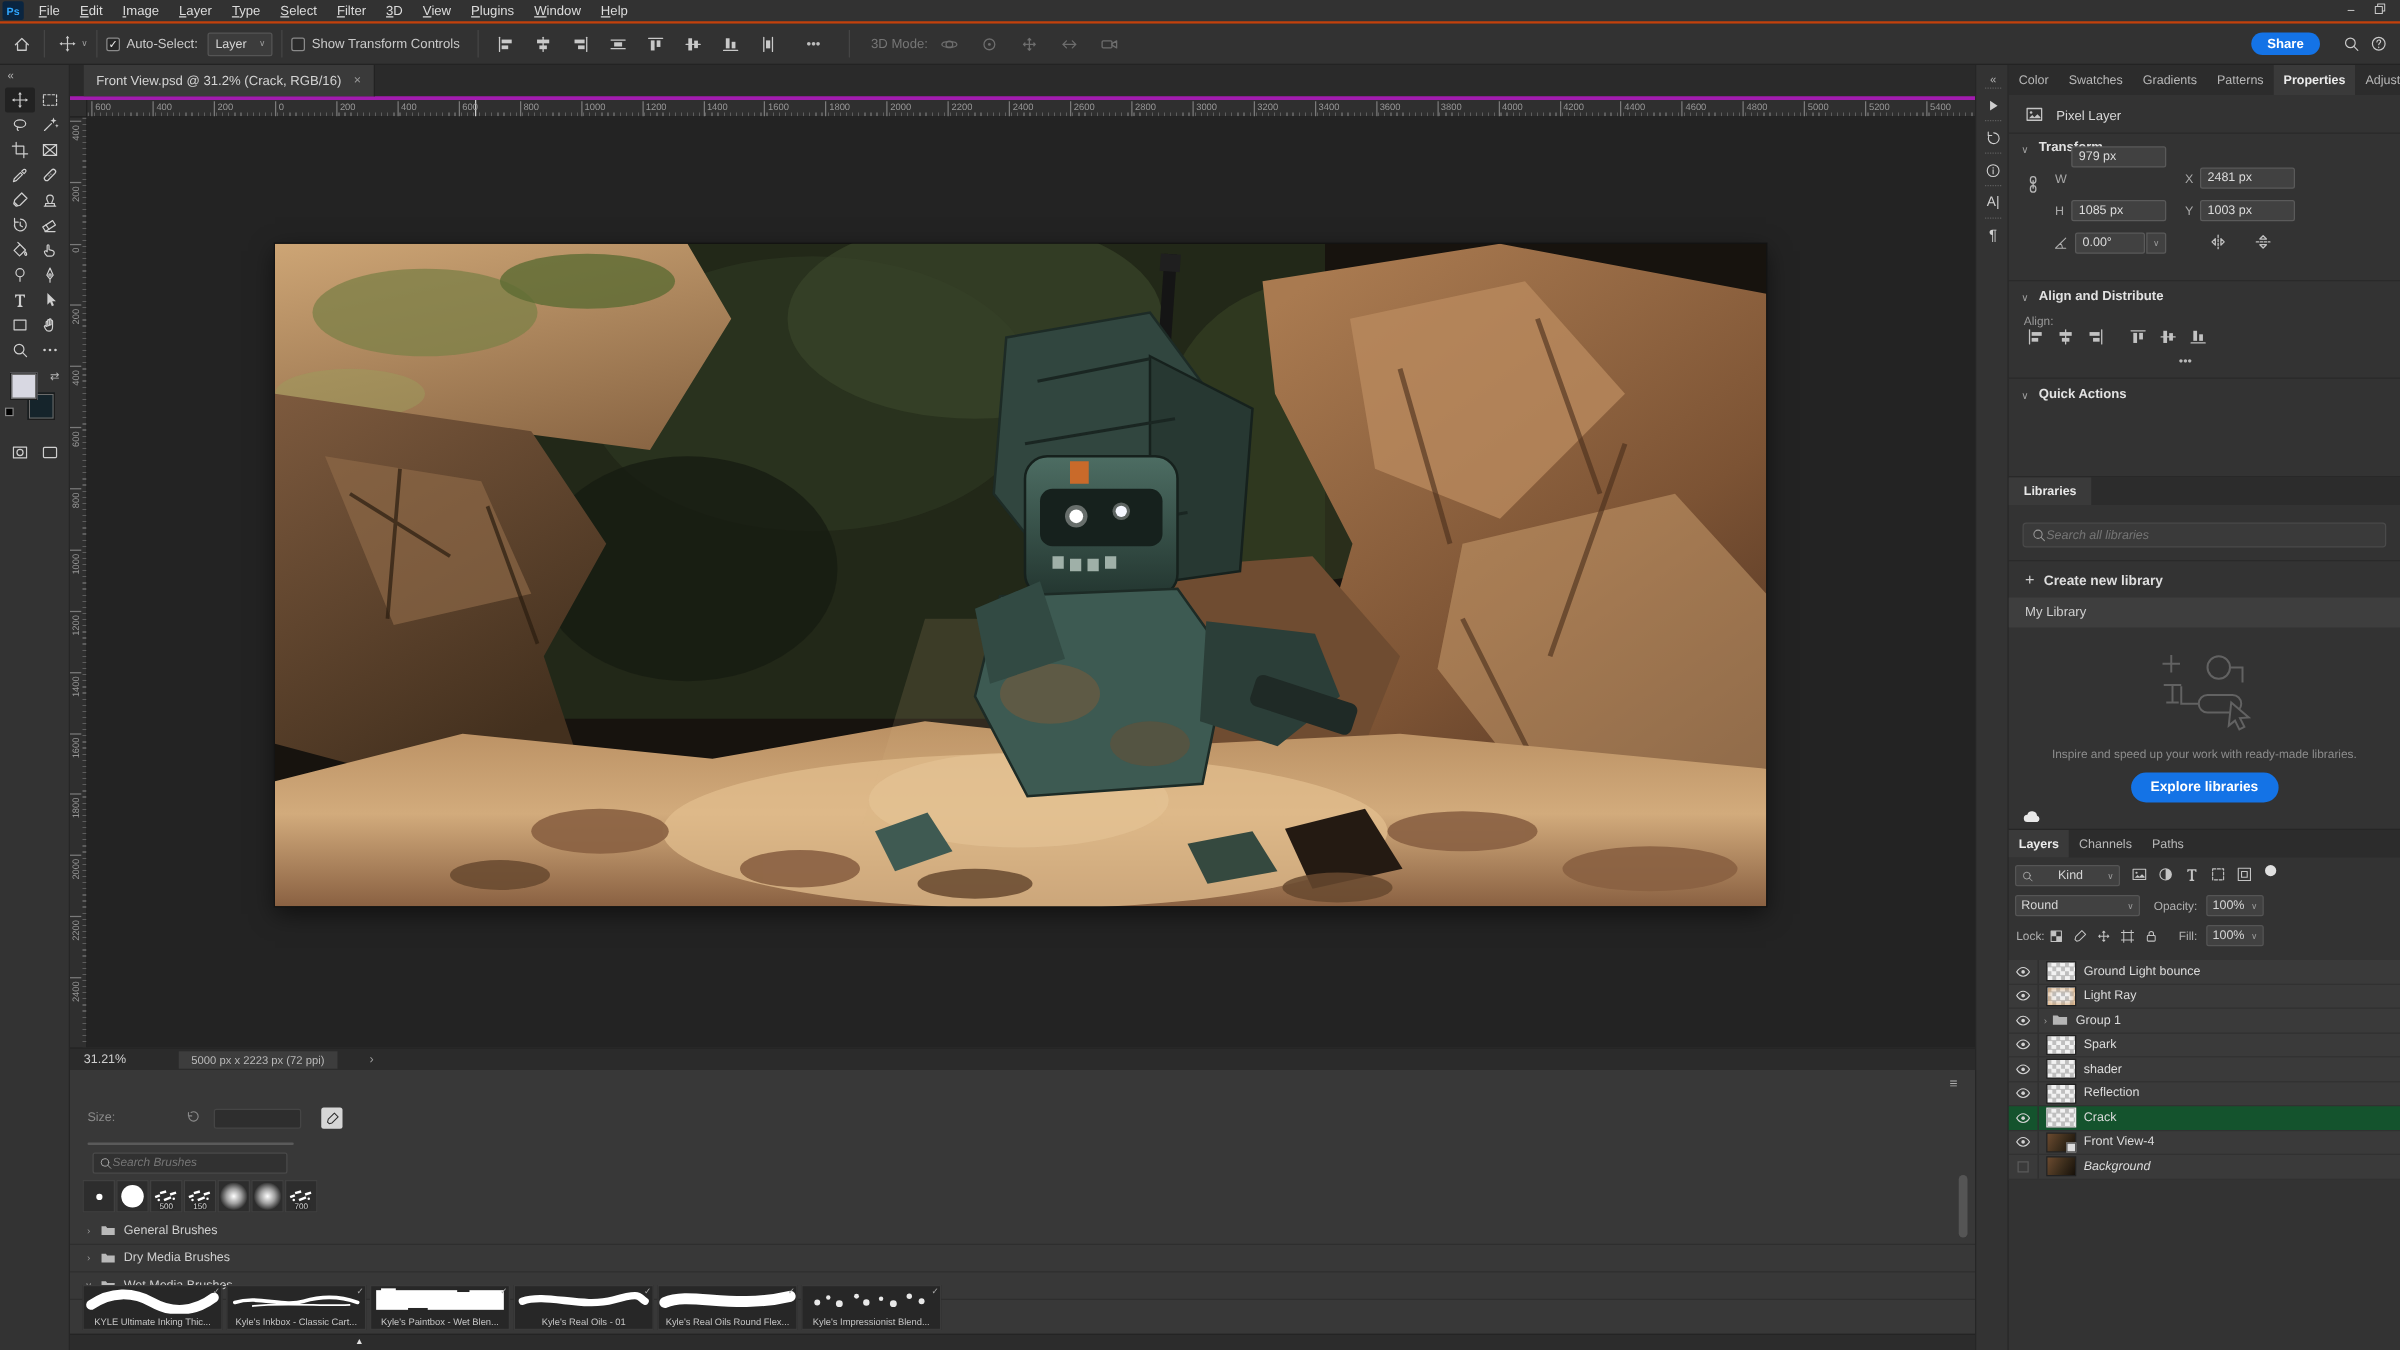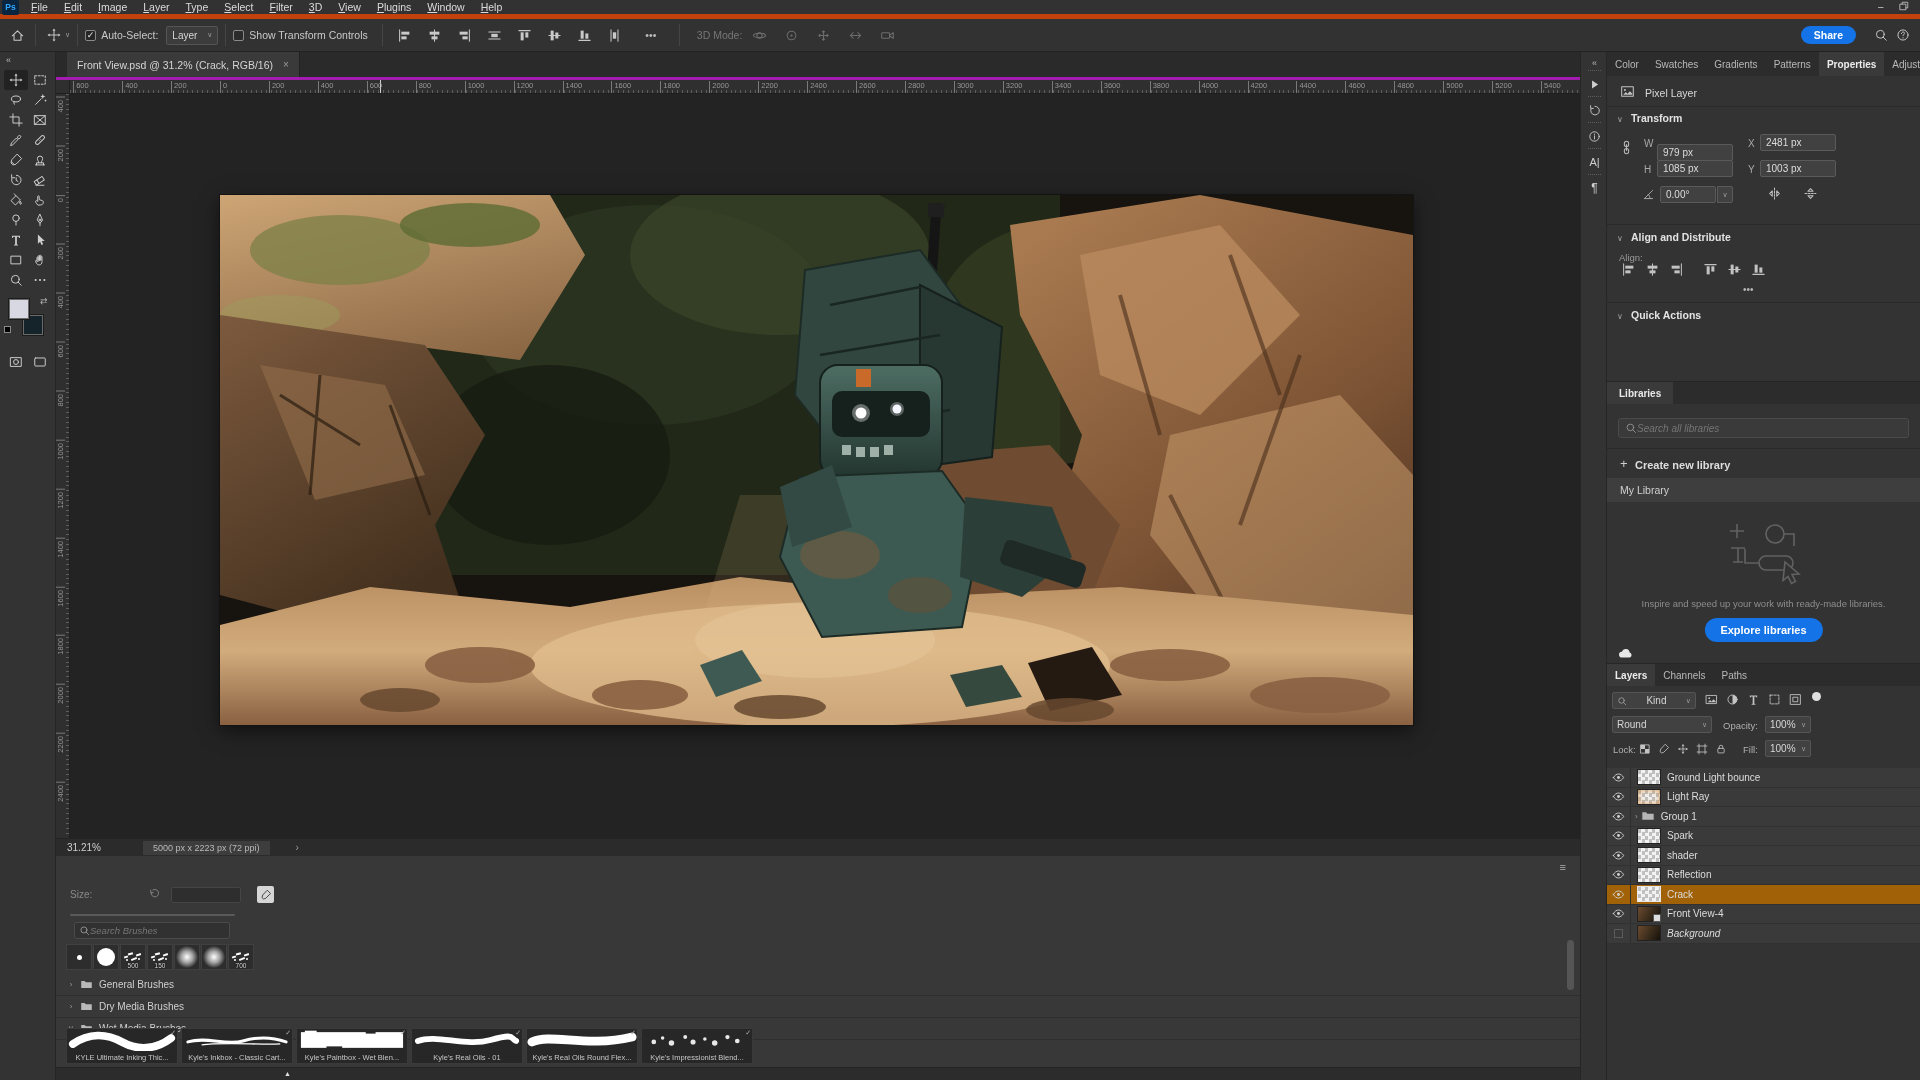--- a/index.html
+++ b/index.html
@@ -5,21 +5,21 @@
   * { box-sizing: border-box; margin: 0; padding: 0; }
   html,body { width:1920px; height:1080px; overflow:hidden; }
   body { font-family:"Liberation Sans", sans-serif; background:#1e1e1e; color:#cccccc; }
   .app { position:relative; width:1920px; height:1080px; background:#323232; }
   .abs { position:absolute; }
   .icw { display:inline-flex; align-items:center; justify-content:center; }
   svg.ic { stroke:currentColor; fill:none; stroke-width:1.1; stroke-linecap:round; stroke-linejoin:round; display:block; }
   svg.ic .f { fill:currentColor; stroke:none; }
 
   
-  .menu-bar { left:0; top:0; width:1920px; height:19px; background:#323232; border-bottom:5px solid #c2410c; display:flex; align-items:center; }
+  .menu-bar { left:0; top:0; width:1920px; height:19px; background:#323232; border-bottom:2px solid #c2410c; display:flex; align-items:center; }
   .ps-logo { width:17px; height:15px; margin:0 4px 0 2px; background:#0a2540; border-radius:2px; color:#31a8ff; font-size:8.5px; font-weight:bold; display:flex; align-items:center; justify-content:center; }
   .mi { font-size:10.5px; color:#dcdcdc; padding:0 8px; line-height:18px; cursor:default; }
   .mi::first-letter { text-decoration:underline; }
   .win-btns { margin-left:auto; display:flex; align-items:center; gap:14px; padding-right:10px; color:#c8c8c8; font-size:11px; }
 
   
   .options-bar { left:0; top:19px; width:1920px; height:33px; background:#323232; border-bottom:1px solid #232323; display:flex; align-items:center; font-size:10.5px; color:#c9c9c9; }
   .ob-sep { width:1px; height:22px; background:#454545; margin:0 7px; }
   .cb { width:11px; height:11px; border:1px solid #8a8a8a; background:#262626; border-radius:2px; display:inline-flex; align-items:center; justify-content:center; font-size:9px; color:#e8e8e8; margin-right:5px; }
   .combo { display:inline-flex; align-items:center; justify-content:space-between; background:#3c3c3c; border:1px solid #555; border-radius:2px; height:19px; padding:0 5px; color:#d6d6d6; font-size:10px; }
@@ -106,21 +106,21 @@
   .lib-search input { background:transparent; border:none; outline:none; font-style:italic; color:#8f8f8f; font-size:10px; width:240px; font-family:"Liberation Sans",sans-serif; }
   .mylib { position:absolute; left:0; width:100%; height:24px; background:#3e3e3e; display:flex; align-items:center; padding-left:13px; font-size:10.5px; color:#cfcfcf; }
   .explore { position:absolute; left:50%; transform:translateX(-50%); background:#1473e6; color:#fff; font-weight:bold; font-size:11px; border-radius:12px; height:24px; padding:0 16px; display:flex; align-items:center; }
   .caption { position:absolute; left:16px; width:281px; text-align:center; font-size:9.5px; color:#8d8d8d; }
 
   
   .lyr-combo { position:absolute; display:inline-flex; align-items:center; background:#414141; border:1px solid #555; border-radius:2px; height:17px; padding:0 4px; font-size:10px; color:#d6d6d6; justify-content:space-between; }
   .lyr-ic { position:absolute; color:#c4c4c4; }
   .smalltxt { position:absolute; font-size:9.5px; color:#b0b0b0; }
   .lrow { position:absolute; left:0; width:100%; height:19.5px; display:flex; align-items:center; border-bottom:1px solid #313131; background:#3a3a3a; }
-  .lrow.sel { background:#a16207; }
+  .lrow.sel { background:#14532d; }
   .leye { width:24px; align-self:stretch; border-right:1px solid #2e2e2e; display:flex; align-items:center; justify-content:center; color:#d2d2d2; }
   .leye .nobox { width:9px; height:9px; border:1px solid #5a5a5a; }
   .lthumb { width:22px; height:14px; margin:0 7px 0 7px; box-shadow:0 0 0 1px #222; flex:none; }
   .checker { background:repeating-conic-gradient(#f2f2f2 0 25%, #bfbfbf 0 50%); background-size:7px 7px; }
   .thumb-img { background:linear-gradient(120deg,#6b4a2f,#3a2c1b 55%,#17110a); }
   .lname { font-size:10px; color:#dcdcdc; white-space:nowrap; }
   .lname.it { font-style:italic; }
 </style>
 </head>
 <body>
@@ -871,21 +871,21 @@
       <span class="icw lyr-ic" id="chain-ic" style="left:12px;top:64px;color:#b8b8b8;">
           <span class="icw">
             <svg class="ic" width="15" height="15" viewBox="0 0 16 16">
               <rect x="5.7" y="1.4" width="4.6" height="5.6" rx="2.3"></rect>
               <rect x="5.7" y="9" width="4.6" height="5.6" rx="2.3"></rect>
               <path d="M8 4.8v6.4"></path>
             </svg>
           </span>
         </span>
       <span class="abs plabel2" style="left:37px;top:62px;">W</span>
-      <input class="abs pfield" style="left: 50px; top: 68px; width: 76px;" value="979 px">
+      <input class="abs pfield" style="left: 50px; top: 41px; width: 76px;" value="979 px">
       <span class="abs plabel2" style="left:141px;top:62px;">X</span>
       <input class="abs pfield" style="left: 153px; top: 58px; width: 76px;" value="2481 px">
       <span class="abs plabel2" style="left:37px;top:88px;">H</span>
       <input class="abs pfield" style="left: 50px; top: 84px; width: 76px;" value="1085 px">
       <span class="abs plabel2" style="left:141px;top:88px;">Y</span>
       <input class="abs pfield" style="left: 153px; top: 84px; width: 76px;" value="1003 px">
       <span class="icw lyr-ic" id="angle-ic" style="left:35px;top:112px;color:#b0b0b0;">
           <span class="icw">
             <svg class="ic" width="13" height="13" viewBox="0 0 16 16">
               <path d="M3 13 13 3M3 13h10M7.8 8.2c1.2 1 1.9 2.4 2 4.8"></path>

